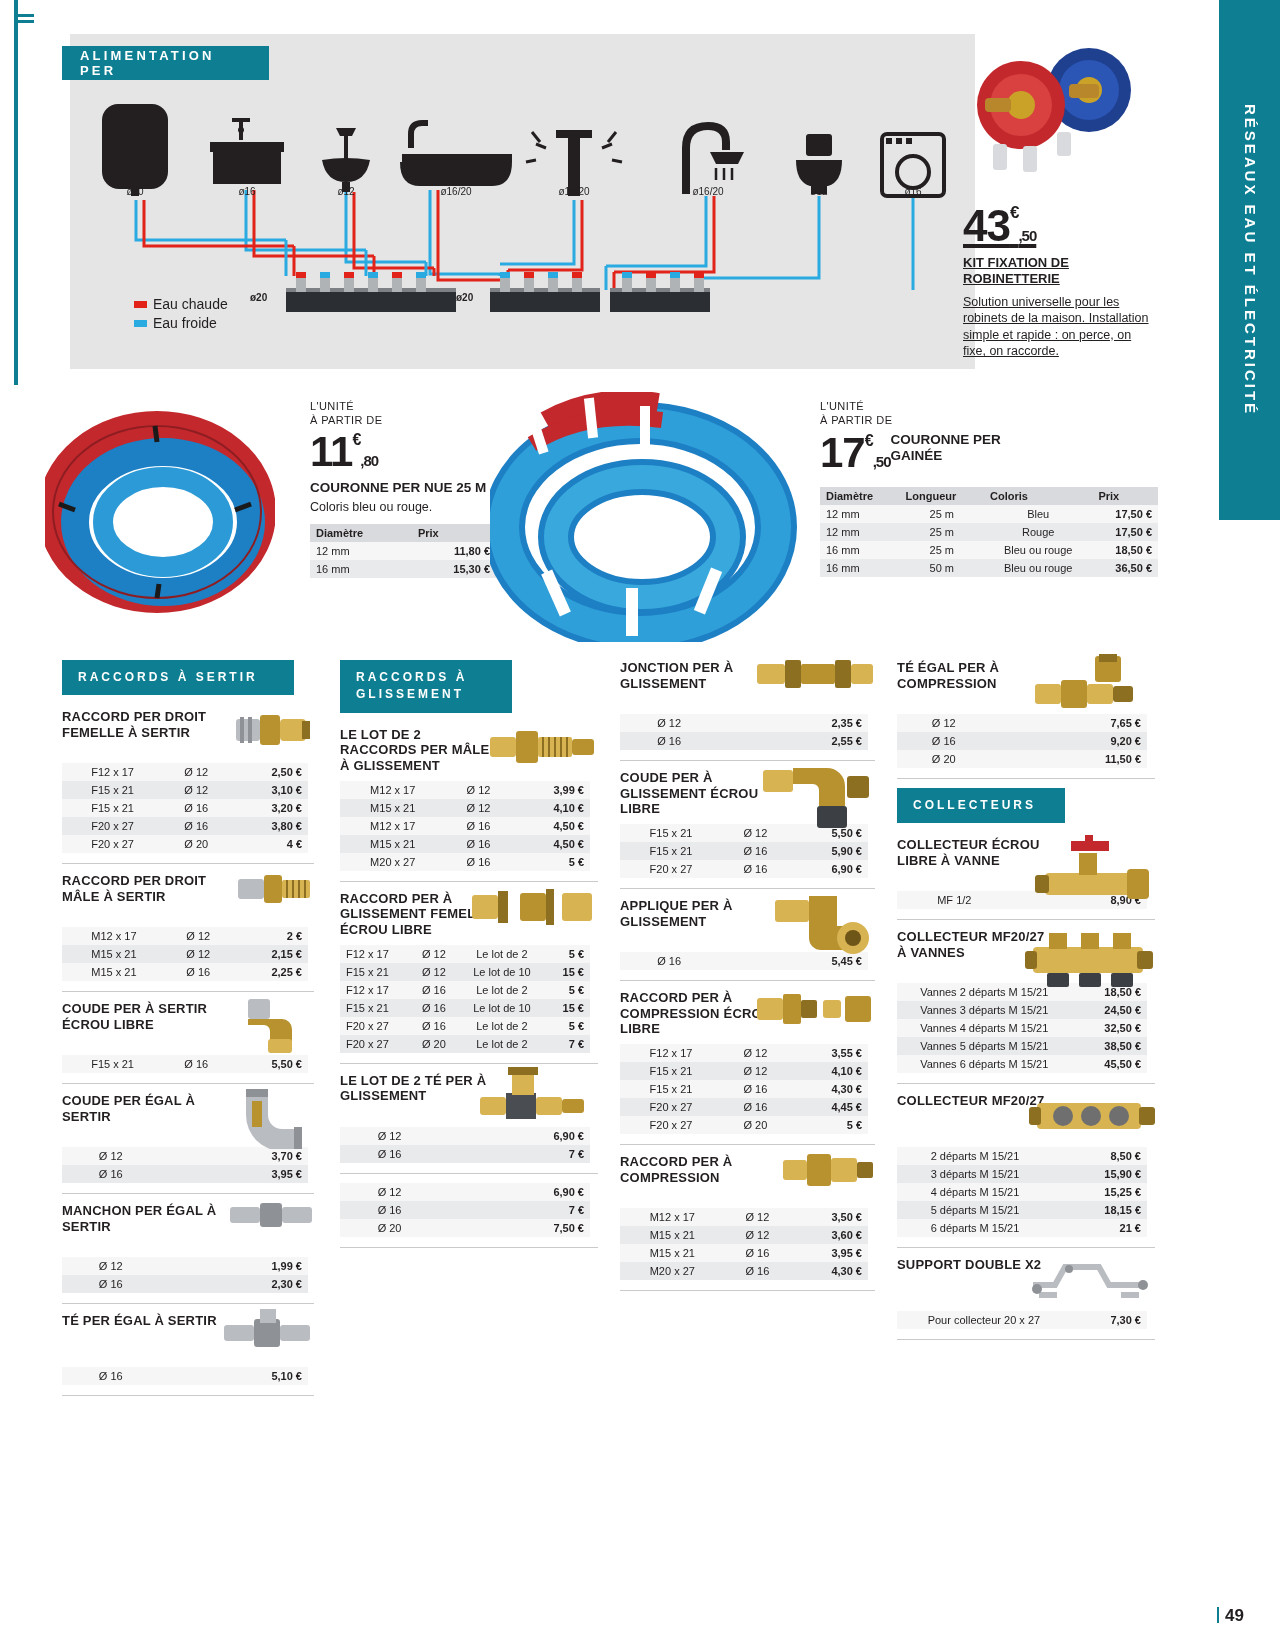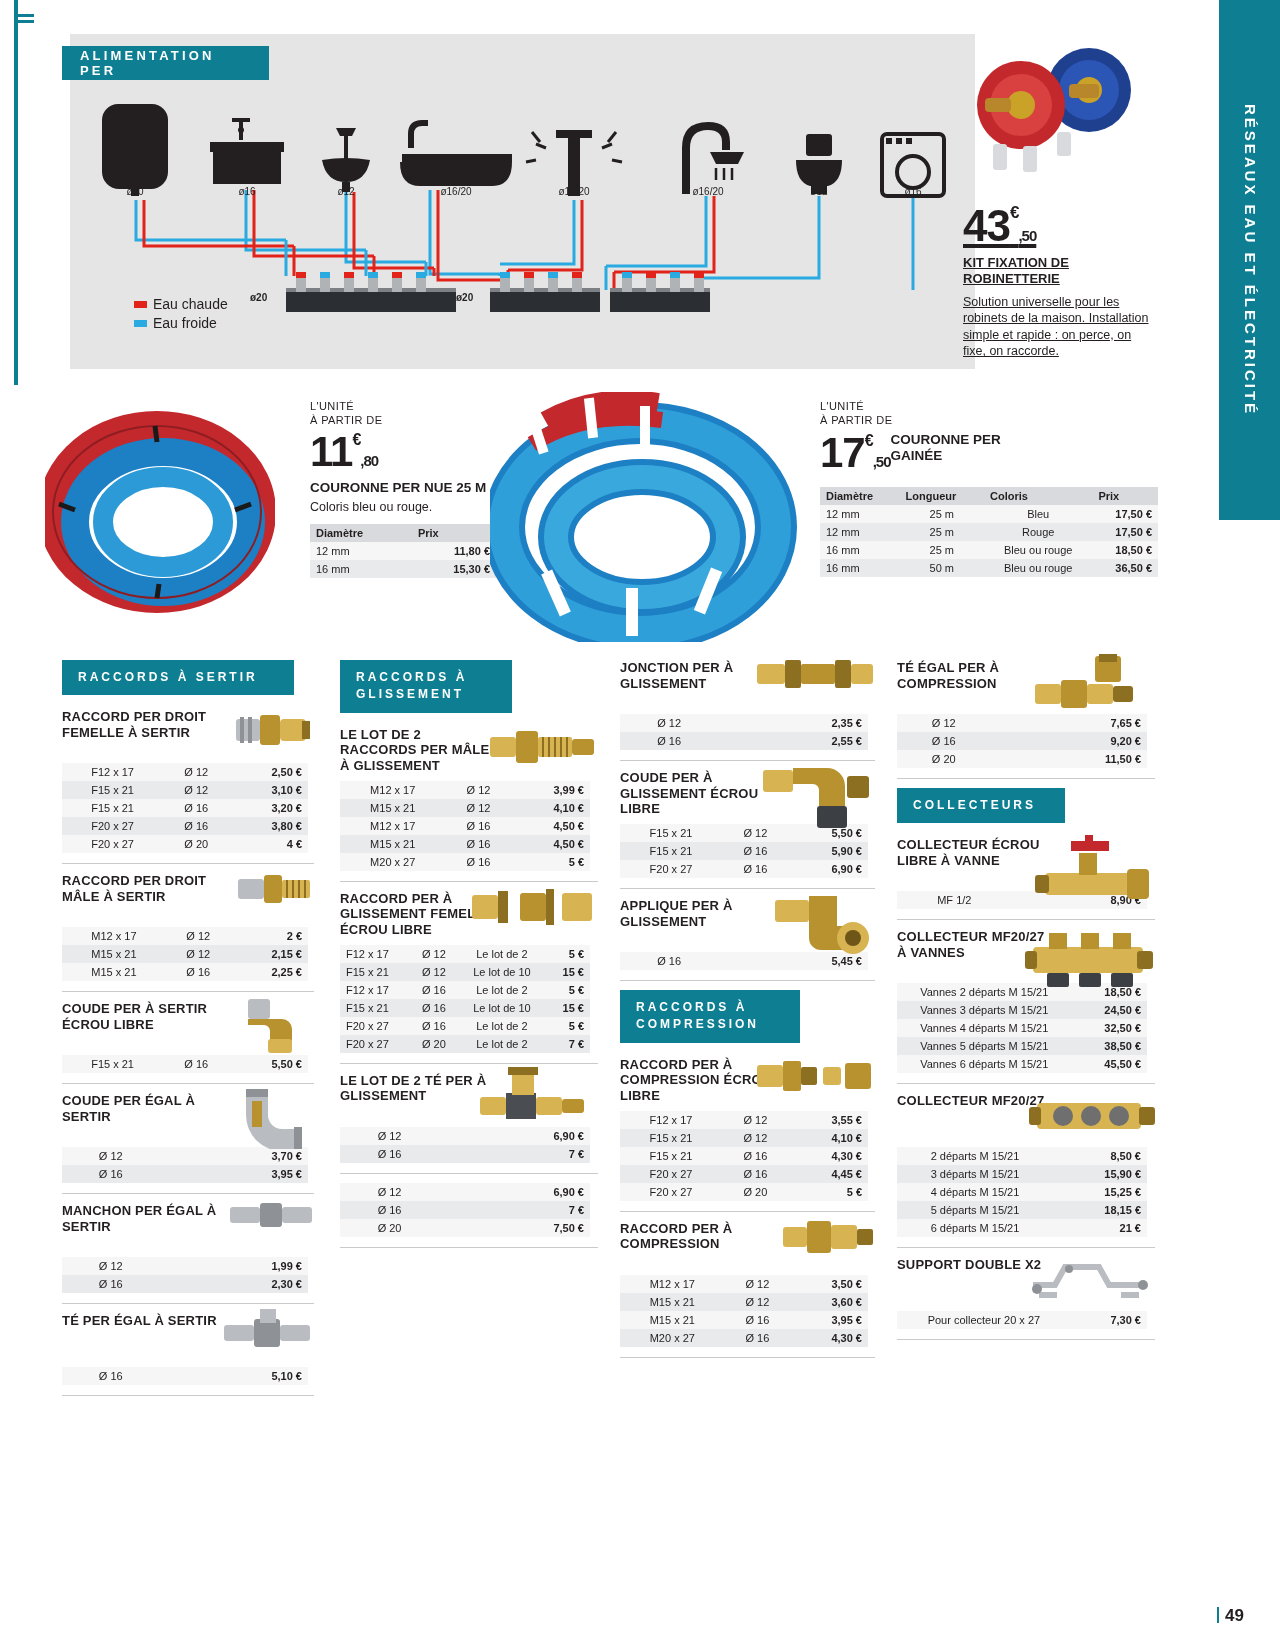--- a/index.html
+++ b/index.html
@@ -819,21 +819,20 @@
               <tbody>
                 <tr class="even">
                   <td class="c">Ø 16</td>
                   <td class="c"></td>
                   <td class="price">5,45 €</td>
                 </tr>
               </tbody>
             </table>
             <div class="rule"></div>
           </div>
-          <div class="tag2" style="width: 180px; margin: 2px 0px 14px;">RACCORDS À COMPRESSION</div>
           <div class="blk">
             <div style="position: relative; min-height: 54px;">
               <h4>RACCORD PER À COMPRESSION ÉCROU LIBRE</h4>
               <div class="photo"><svg width="118" height="50" viewBox="0 0 118 50">
                   <rect x="0" y="14" width="26" height="22" rx="3" fill="#d8b352"></rect>
                   <rect x="26" y="10" width="18" height="30" rx="2" fill="#b8922f"></rect>
                   <rect x="44" y="16" width="16" height="18" rx="2" fill="#8d6f22"></rect>
                   <rect x="66" y="16" width="18" height="18" rx="3" fill="#d8b352"></rect>
                   <rect x="88" y="12" width="26" height="26" rx="3" fill="#b8922f"></rect>
                 </svg></div>

